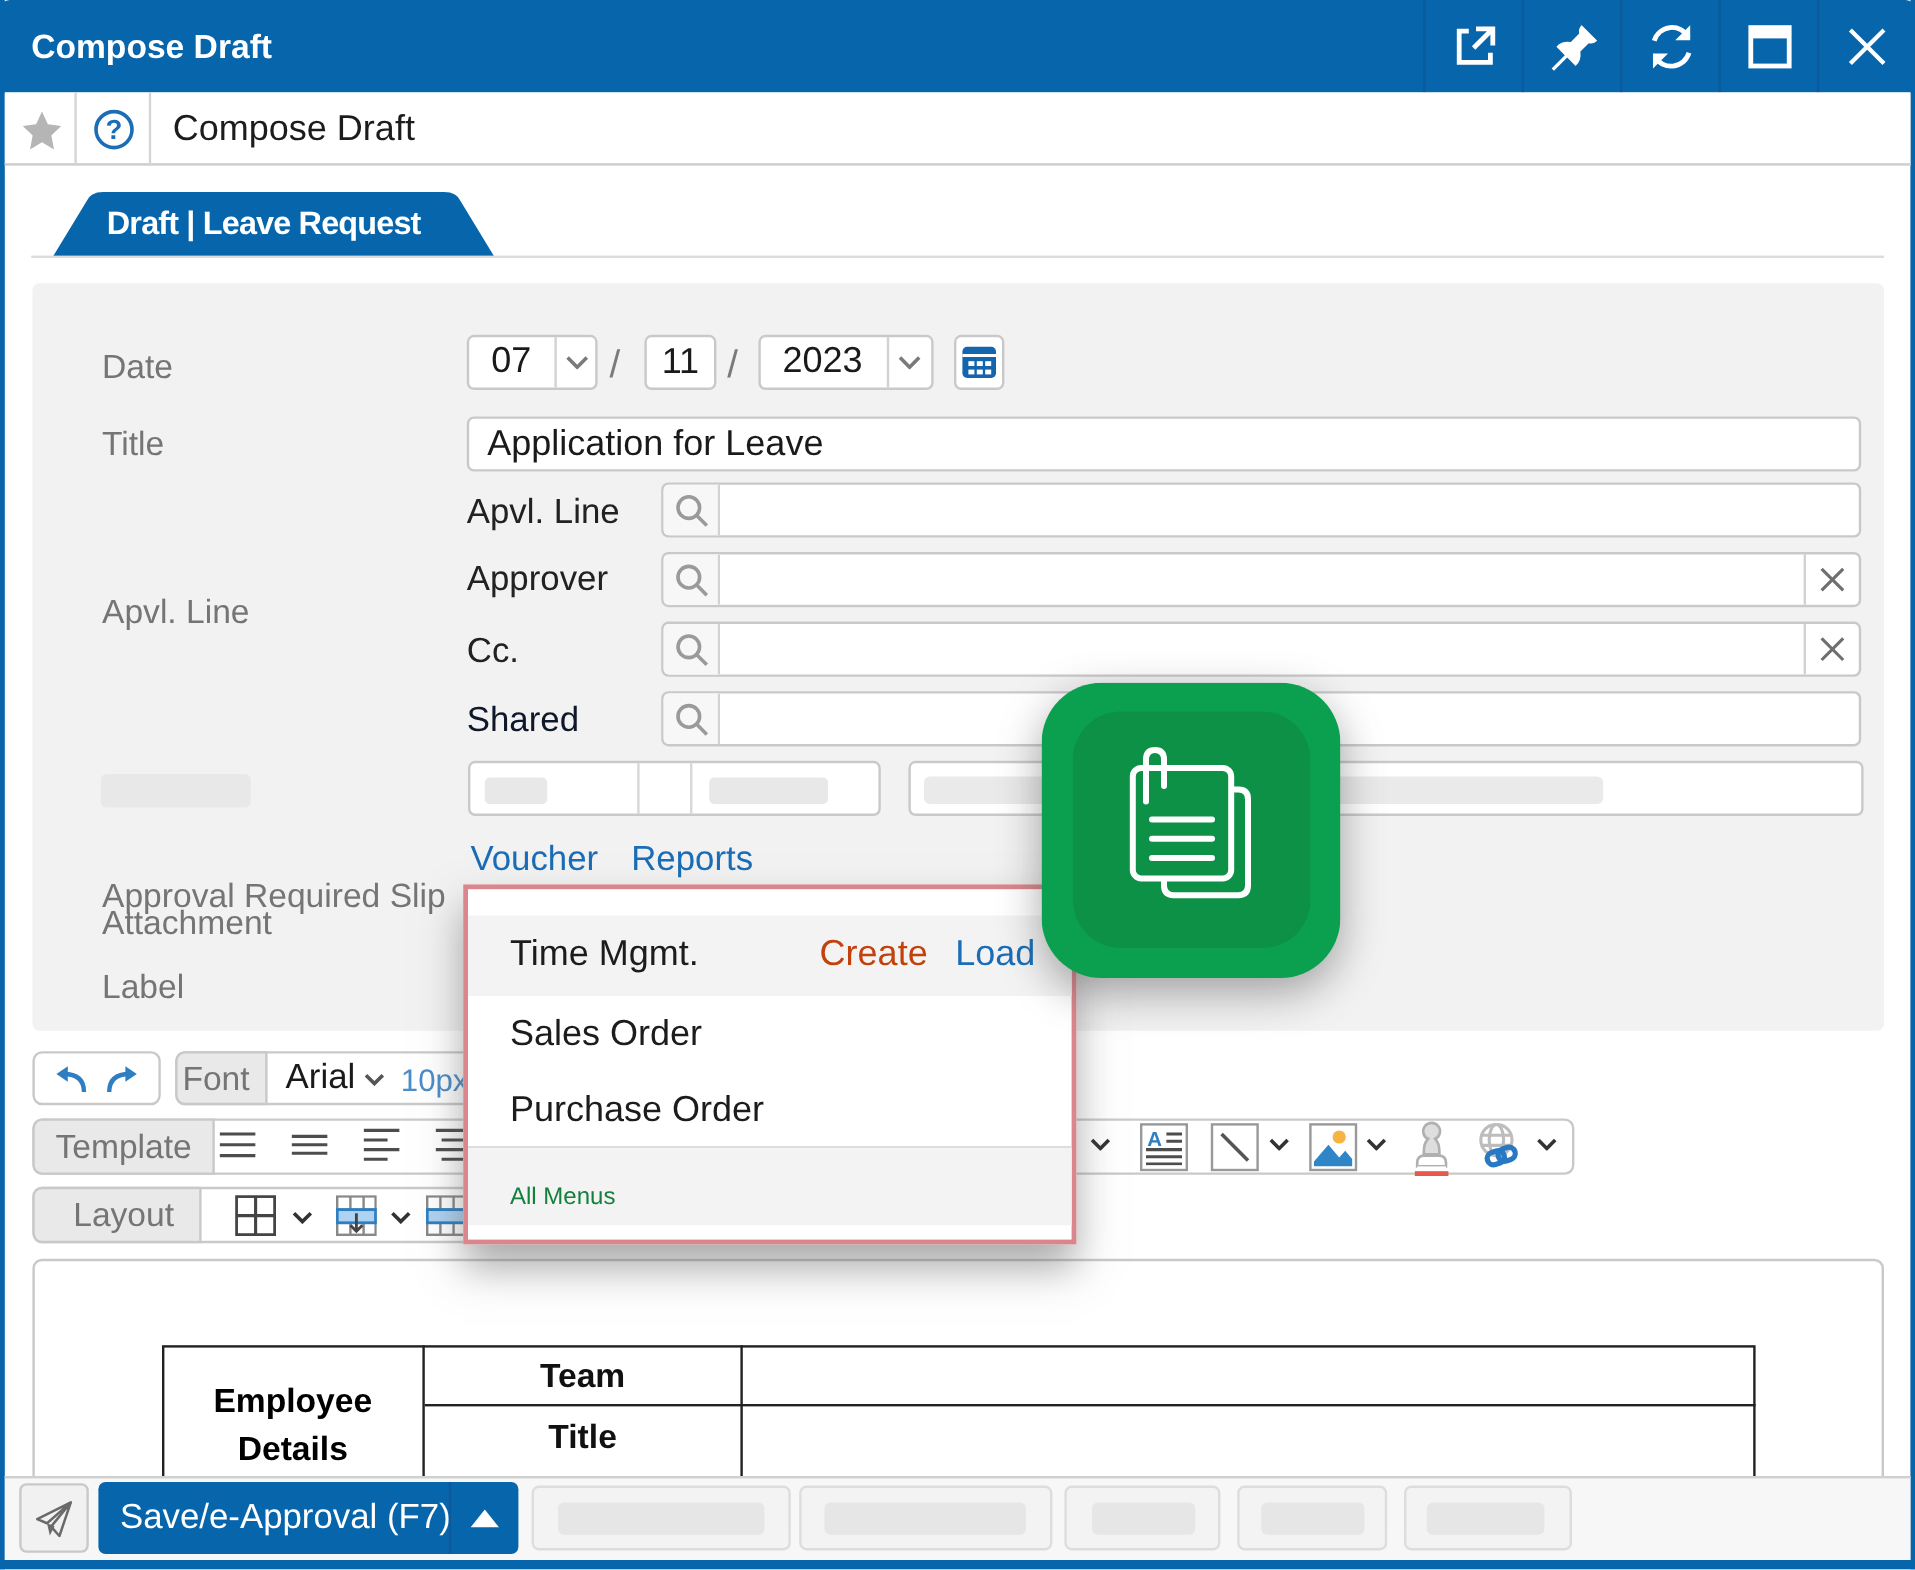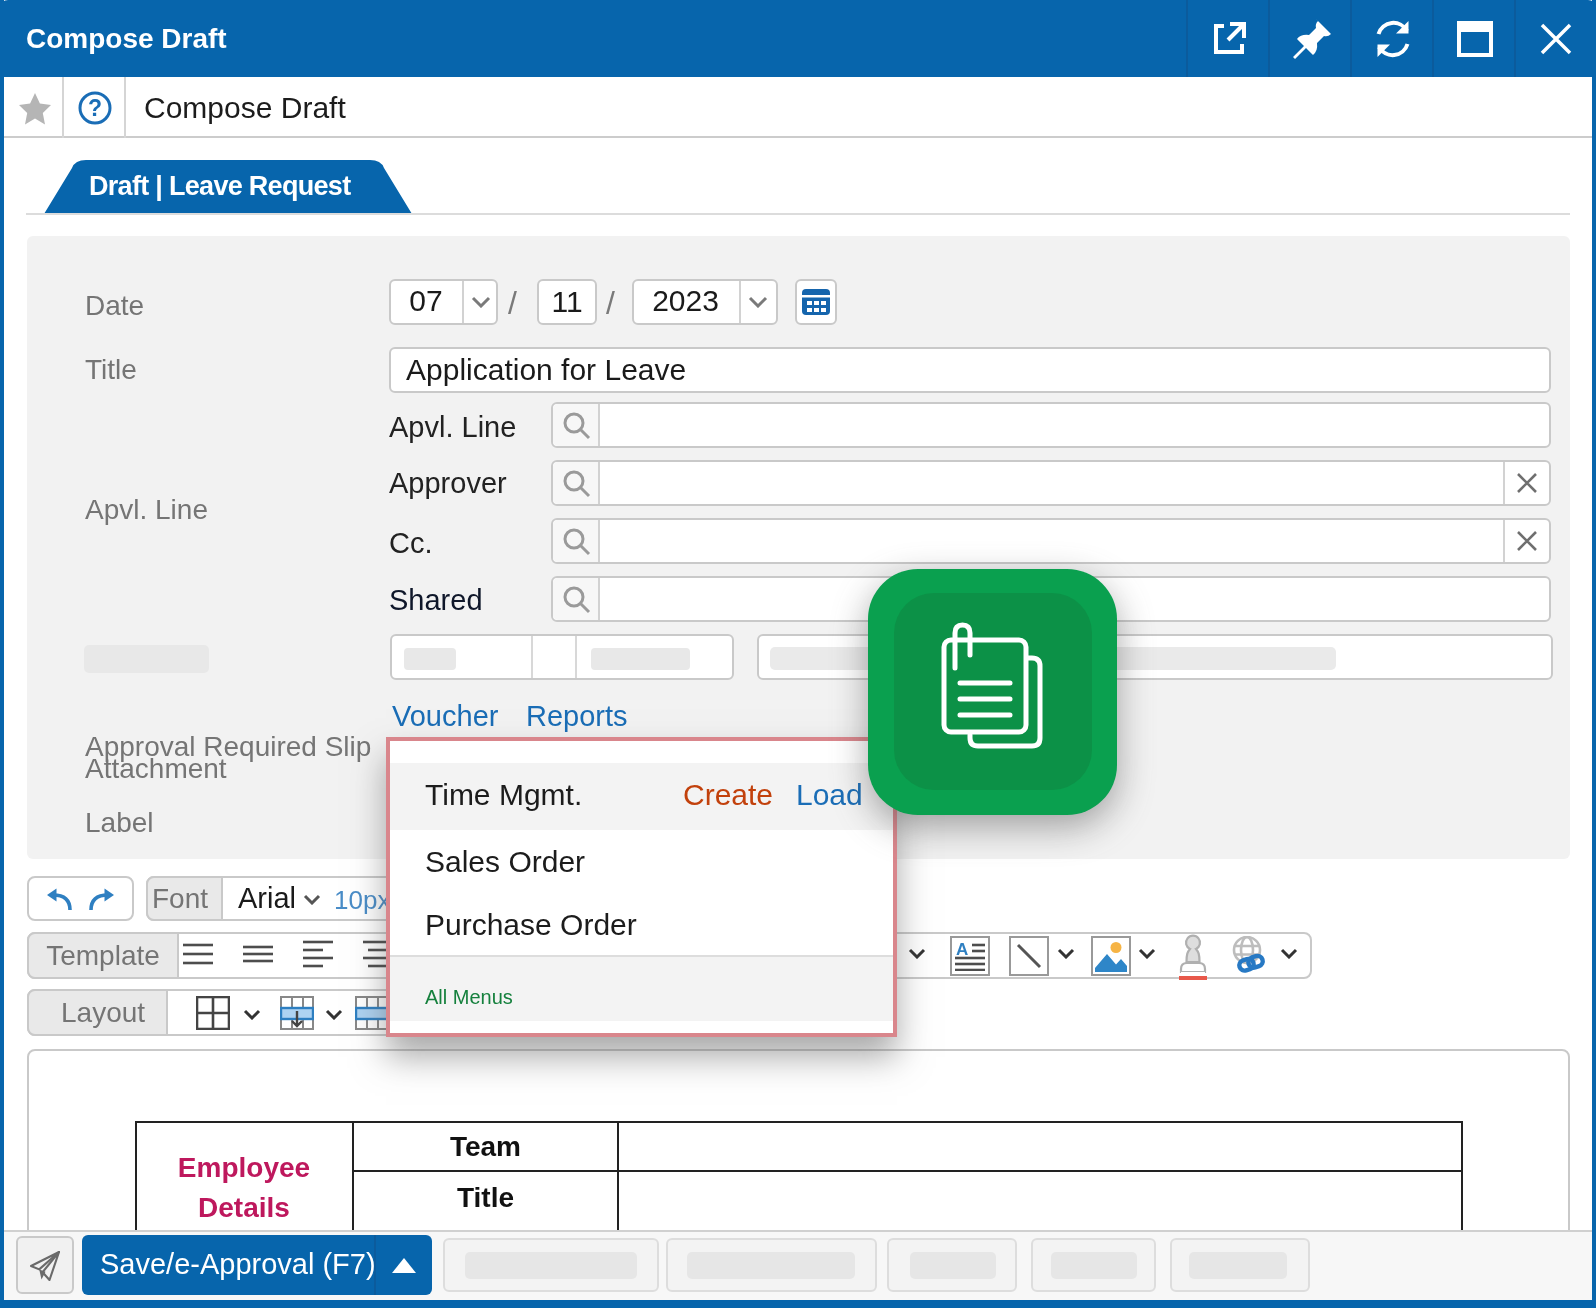--- a/index.html
+++ b/index.html
@@ -294,21 +294,21 @@
     </g>
   <rect x="1" y="12" width="32" height="11" fill="#aed3f2" stroke="#2e7fc1" stroke-width="2.4"></rect>
 </svg>
 
 <div class="abs" style="left:27px; top:1049px; width:1543px; height:240px; background:#fff; border:2px solid #c9c9c9; border-radius:8px;"></div>
 
 <div class="abs" style="left:135px; top:1121px; width:1328px; height:140px; border:2px solid #222;"></div>
 <div class="abs" style="left:352px; top:1121px; width:2px; height:140px; background:#222;"></div>
 <div class="abs" style="left:617px; top:1121px; width:2px; height:140px; background:#222;"></div>
 <div class="abs" style="left:354px; top:1170px; width:1109px; height:2px; background:#222;"></div>
-<div class="abs" style="left:135px; top:1148px; width:218px; text-align:center; color:#be185d; font-size:28px; font-weight:bold; line-height:40px;">Employee<br>Details</div>
+<div class="abs" style="left:135px; top:1148px; width:218px; text-align:center; color:#000000; font-size:28px; font-weight:bold; line-height:40px;">Employee<br>Details</div>
 <div class="abs" style="left:354px; top:1131px; width:263px; text-align:center; color:#111; font-size:28px; font-weight:bold;">Team</div>
 <div class="abs" style="left:354px; top:1182px; width:263px; text-align:center; color:#111; font-size:28px; font-weight:bold;">Title</div>
 
 <div class="abs" style="left:4px; top:1230px; width:1588px; height:70px; background:#f7f7f7; border-top:2px solid #d0d0d0;"></div>
 <div class="abs" style="left:16px; top:1236px; width:58px; height:58px; background:#f1f1f1; border:2px solid #c9c9c9; border-radius:6px;"></div>
 <svg class="abs" style="left:30px; top:1251px;" width="30" height="30" viewBox="0 0 30 30">
   <path d="M29 1 L1 15 L9.2 18.4 Z" fill="none" stroke="#6a6a6a" stroke-width="2.1" stroke-linejoin="round"></path>
   <path d="M29 1 L19.5 29 L12.6 21.2 Z" fill="none" stroke="#6a6a6a" stroke-width="2.1" stroke-linejoin="round"></path>
   <path d="M9.2 18.4 L15.5 20.8 L11.5 28.5 Z" fill="#6a6a6a"></path>
 </svg>

